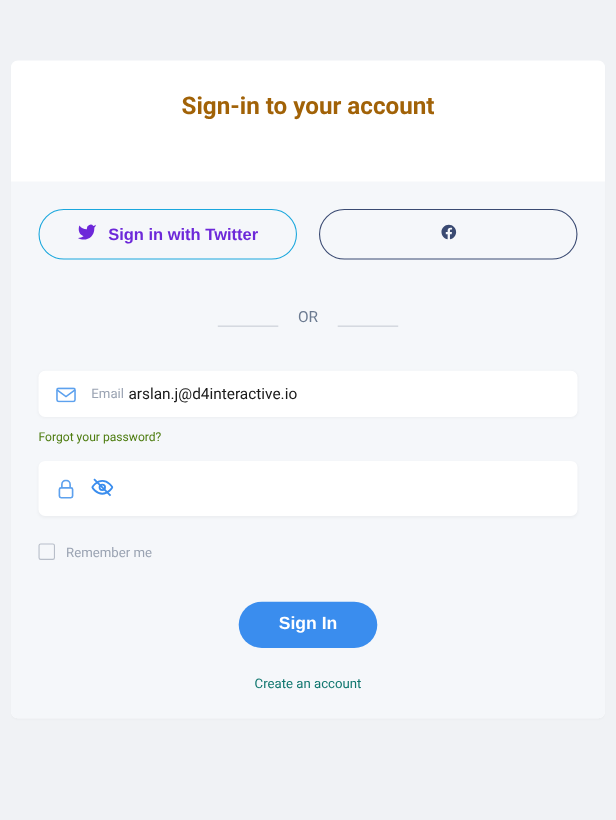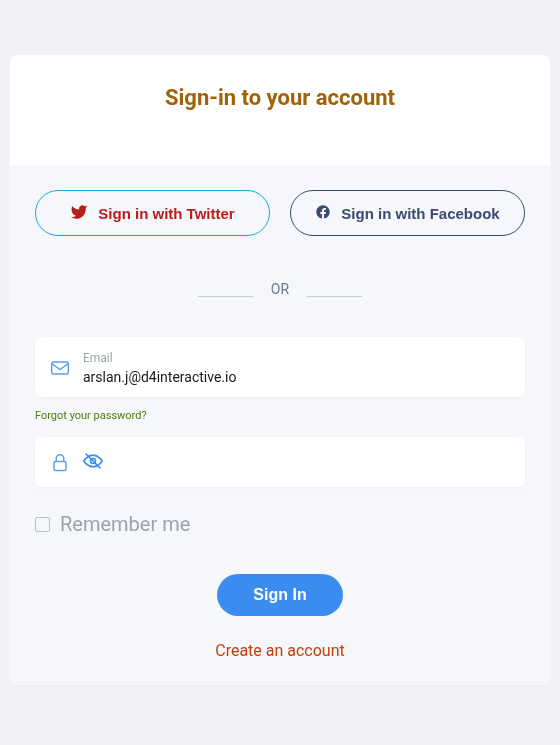--- a/index.html
+++ b/index.html
@@ -49,21 +49,21 @@
     align-items: center;
     justify-content: center;
     gap: 10px;
     font-size: 15px;
     font-weight: 600;
     cursor: pointer;
     background: transparent;
   }
   .twitter-btn {
     border: 1.5px solid #1aa7dd;
-    color: #b91c1c;
+    color: #6d28d9;
   }
   .facebook-btn {
     border: 1.5px solid #3a4a72;
     color: #3a4a72;
   }
   .divider {
     display: flex;
     align-items: flex-end;
     justify-content: center;
     gap: 18px;
@@ -90,21 +90,21 @@
     color: #5da1ee;
     flex-shrink: 0;
     width: 18px;
     display: flex;
     align-items: center;
     justify-content: center;
   }
   .input-inner {
     flex: 1;
     display: flex;
-    flex-direction: column;
+    flex-direction: row;
     gap: 4px;
   }
   .input-label {
     font-size: 12px;
     color: #9aa3b2;
   }
   .input-field {
     border: none;
     outline: none;
     font-size: 14px;
@@ -134,39 +134,39 @@
   }
   .checkbox {
     width: 15px;
     height: 15px;
     border: 1.5px solid #b8bec9;
     border-radius: 2px;
     cursor: pointer;
   }
   .remember-label {
     color: #9aa3b2;
-    font-size: 20px;
+    font-size: 12px;
   }
   .signin-btn {
     display: block;
     margin: 0 auto 25px auto;
     background: #3a8dee;
     color: #fff;
     font-size: 16px;
     font-weight: 600;
     border: none;
     border-radius: 22px;
     padding: 12px 36px;
     cursor: pointer;
   }
   .create-link {
     display: block;
     text-align: center;
-    color: #c2410c;
-    font-size: 16px;
+    color: #0f766e;
+    font-size: 12px;
     cursor: pointer;
   }
 </style>
 </head>
 <body>
 
 <div class="page">
   <div class="card">
     <h1 class="title">Sign-in to your account</h1>
 
@@ -180,21 +180,20 @@
               </svg>
           </span>
           <span>Sign in with Twitter</span>
         </button>
         <button class="social-btn facebook-btn">
           <span class="icon">
             <svg width="16" height="16" viewBox="0 0 24 24" fill="currentColor">
                 <path d="M12 2C6.48 2 2 6.48 2 12c0 4.99 3.66 9.13 8.44 9.88v-6.99H7.9V12h2.54V9.8c0-2.51 1.49-3.89 3.78-3.89 1.09 0 2.24.2 2.24.2v2.46h-1.26c-1.24 0-1.63.77-1.63 1.56V12h2.78l-.44 2.89h-2.34v6.99C18.34 21.13 22 16.99 22 12c0-5.52-4.48-10-10-10z"></path>
               </svg>
           </span>
-          <span>Sign in with Facebook</span>
         </button>
       </div>
 
       <div class="divider">
         <span class="divider-line"></span>
         <span>OR</span>
         <span class="divider-line"></span>
       </div>
 
       <div class="input-wrap">

